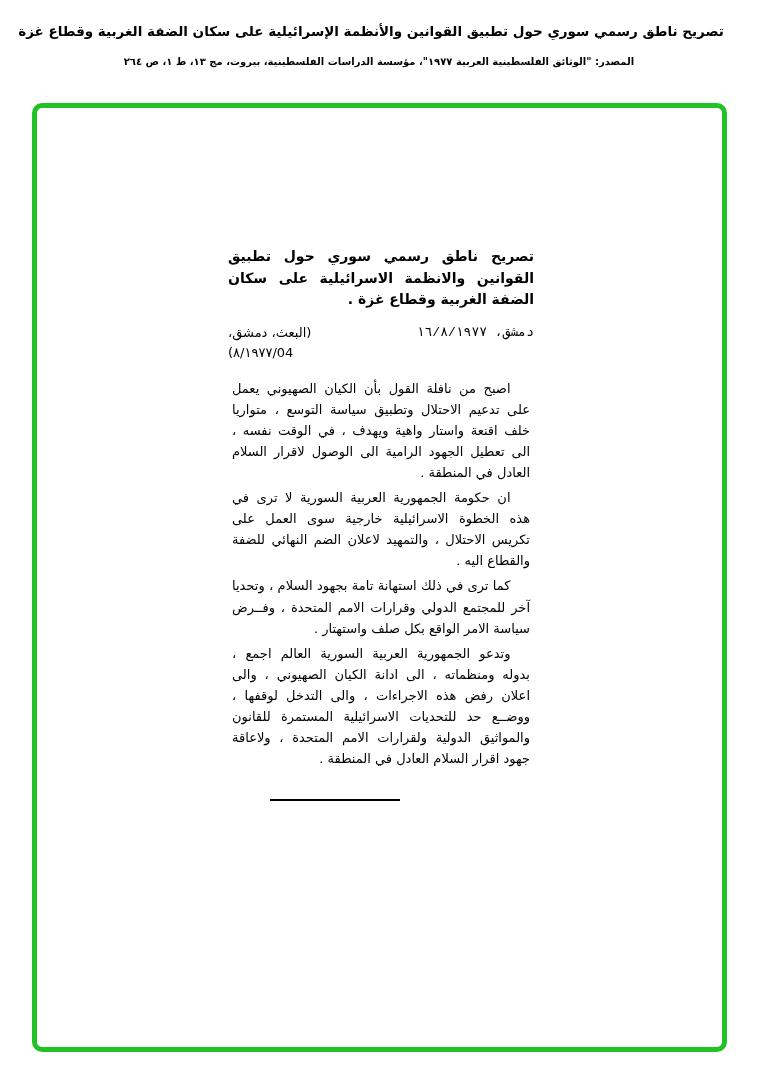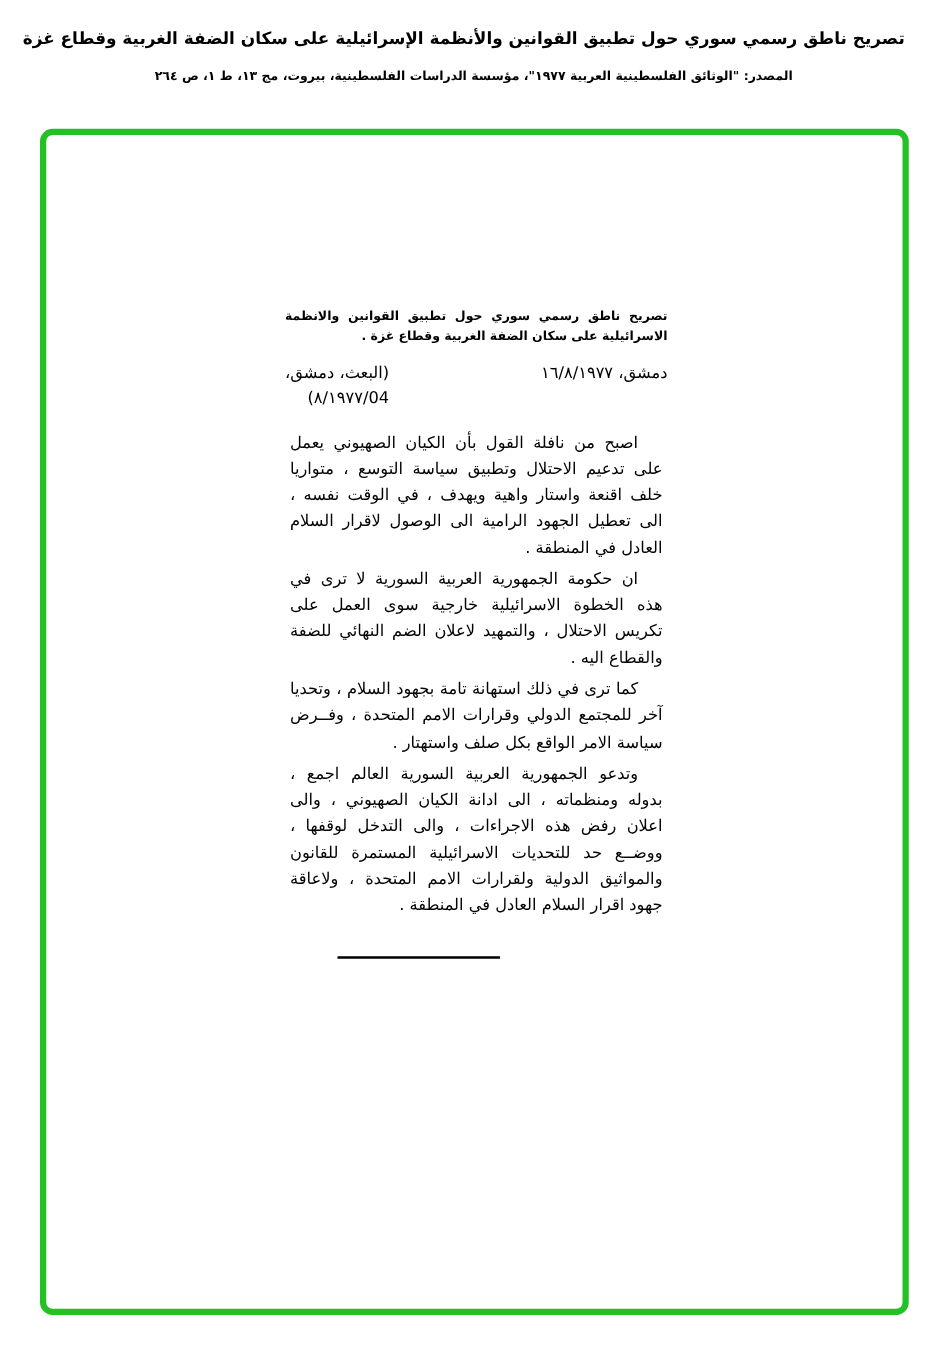--- a/index.html
+++ b/index.html
@@ -50,35 +50,35 @@
 
   
   .doc{
     position:absolute;
     left:228px; top:246px;
     width:306px;
     direction:rtl;
   }
   .doc-title{
     font-weight:bold;
-    font-size:10px;
+    font-size:14px;
     line-height:1.55;
     text-align:justify;
     margin:0 0 12px 0;
   }
   .dateline{
     display:flex;
     justify-content:space-between;
     align-items:flex-start;
     font-size:13px;
     line-height:1.5;
     margin:0 0 16px 0;
   }
-  .dateline .place-date{white-space:nowrap;}
-  .dateline .paren-source{text-align:right;}
+  .dateline .place-date{white-space:nowrap;font-family:Liberation Mono, monospace;}
+  .dateline .paren-source{text-align:left;}
   .doc p{
     font-size:13px;
     line-height:1.62;
     text-align:justify;
     text-indent:1.5em;
     margin:4px;
   }
   .rule{
     width:130px;
     height:0;

